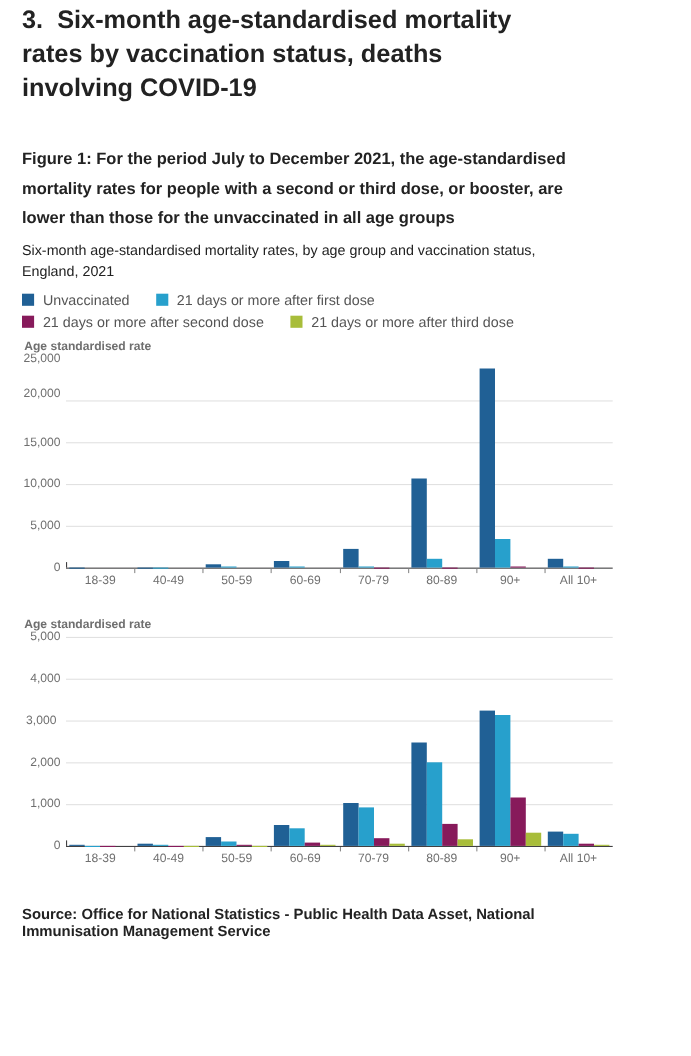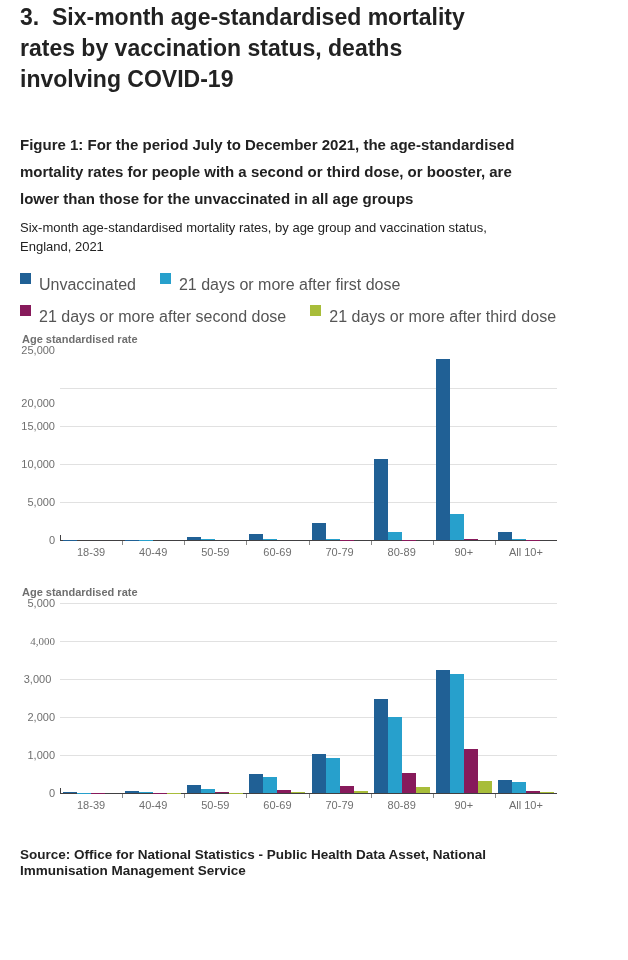--- a/index.html
+++ b/index.html
@@ -20,21 +20,21 @@
   .chart-subtitle{
     margin-top:6px;font-size:13px;line-height:19px;font-weight:normal;
     max-width:475px;color:#222;
   }
   .legend{
     margin-top:10px;display:flex;flex-wrap:wrap;column-gap:24px;row-gap:7px;
     max-width:540px;
   }
   .legend-item{display:flex;align-items:center;}
   .legend-swatch{width:11px;height:11px;display:inline-block;margin-right:8px;flex:none;}
-  .legend-label{font-size:16px;color:#555555;line-height:13px;margin-top:12px;}
+  .legend-label{font-size:13px;color:#555555;line-height:13px;}
   .section-title{margin-top:17px;font-size:14px;font-weight:bold;color:#222;line-height:19px;}
   .axis-title{margin-top:10px;font-size:11px;color:#6f6f6f;line-height:13px;margin-left:2px;font-weight:bold;}
   .chart{position:relative;width:537px;margin-top:4px;}
   .plot{
     position:relative;margin-left:40px;width:497px;height:190px;
     border-bottom:1px solid #414042;
     display:flex;align-items:flex-end;
   }
   .gridline{position:absolute;left:0;right:0;height:1px;background:#e1e1e1;}
   .ytick-label{
@@ -81,21 +81,21 @@
     </div>
   </div>
 
 <div>
   <div class="axis-title">Age standardised rate</div>
   <div class="chart" id="chart-0">
       <div class="ytick-label" style="top: 185px;">0</div>
       <div class="ytick-label" style="top: 147px;">5,000</div>
       <div class="ytick-label" style="top: 109px;">10,000</div>
       <div class="ytick-label" style="top: 71px;">15,000</div>
-      <div class="ytick-label" style="top: 48px;">20,000</div>
+      <div class="ytick-label" style="top: 27px;">20,000</div>
       <div class="ytick-label" style="top: -5px;">25,000</div>
       <div class="plot">
         <div class="gridline" style="top: 152px;"></div>
         <div class="gridline" style="top: 114px;"></div>
         <div class="gridline" style="top: 76px;"></div>
         <div class="gridline" style="top: 38px;"></div>
         <div class="bar-group">
           <div class="bar" style="height: 0.114px; background: rgb(32, 96, 149);"></div>
           <div class="bar" style="height: 0.038px; background: rgb(39, 160, 204);"></div>
           <div class="bar" style="height: 0px; background: rgb(135, 26, 91);"></div>
@@ -165,21 +165,21 @@
     </div>
 </div>
 
 <div class="chart-block-2">
   <div class="axis-title">Age standardised rate</div>
   <div class="chart" id="chart-1">
       <div class="ytick-label" style="top: 185px;">0</div>
       <div class="ytick-label" style="top: 147px;">1,000</div>
       <div class="ytick-label" style="top: 109px;">2,000</div>
       <div class="ytick-label" style="top: 71px; text-align: center;">3,000</div>
-      <div class="ytick-label" style="top: 33px; font-family: Liberation Serif, serif;">4,000</div>
+      <div class="ytick-label" style="top: 33px;">4,000</div>
       <div class="ytick-label" style="top: -5px;">5,000</div>
       <div class="plot">
         <div class="gridline" style="top: 152px;"></div>
         <div class="gridline" style="top: 114px;"></div>
         <div class="gridline" style="top: 76px;"></div>
         <div class="gridline" style="top: 38px;"></div>
         <div class="gridline" style="top: 0px;"></div>
         <div class="bar-group">
           <div class="bar" style="height: 0.76px; background: rgb(32, 96, 149);"></div>
           <div class="bar" style="height: 0.38px; background: rgb(39, 160, 204);"></div>

